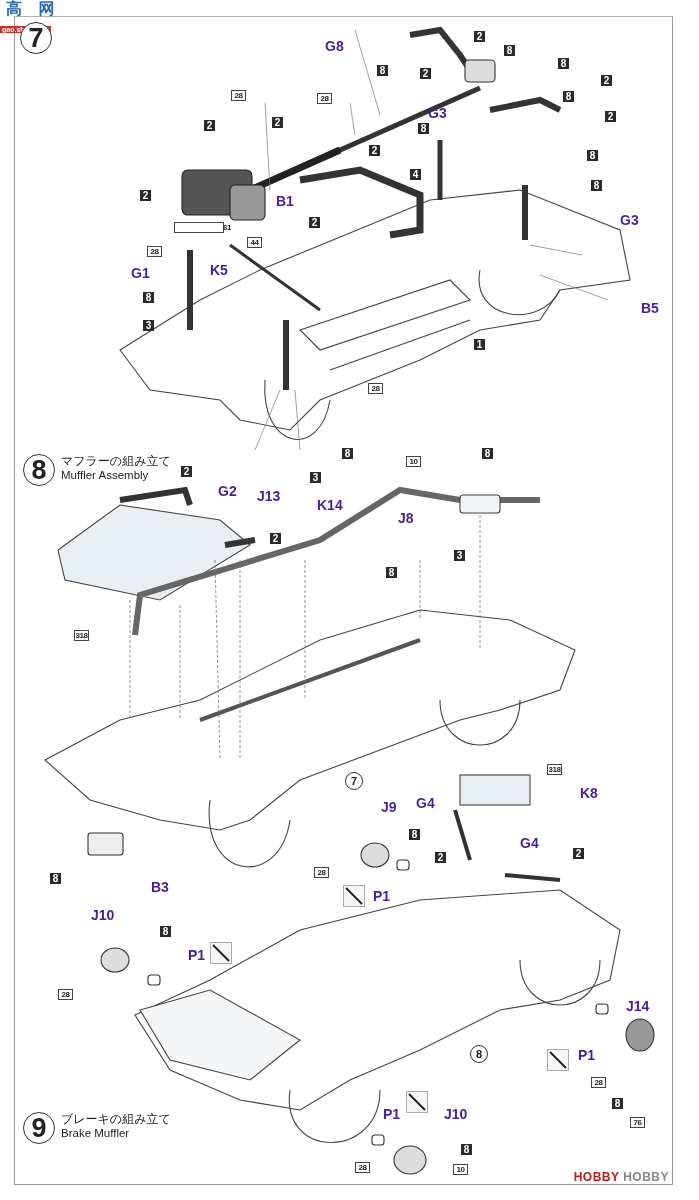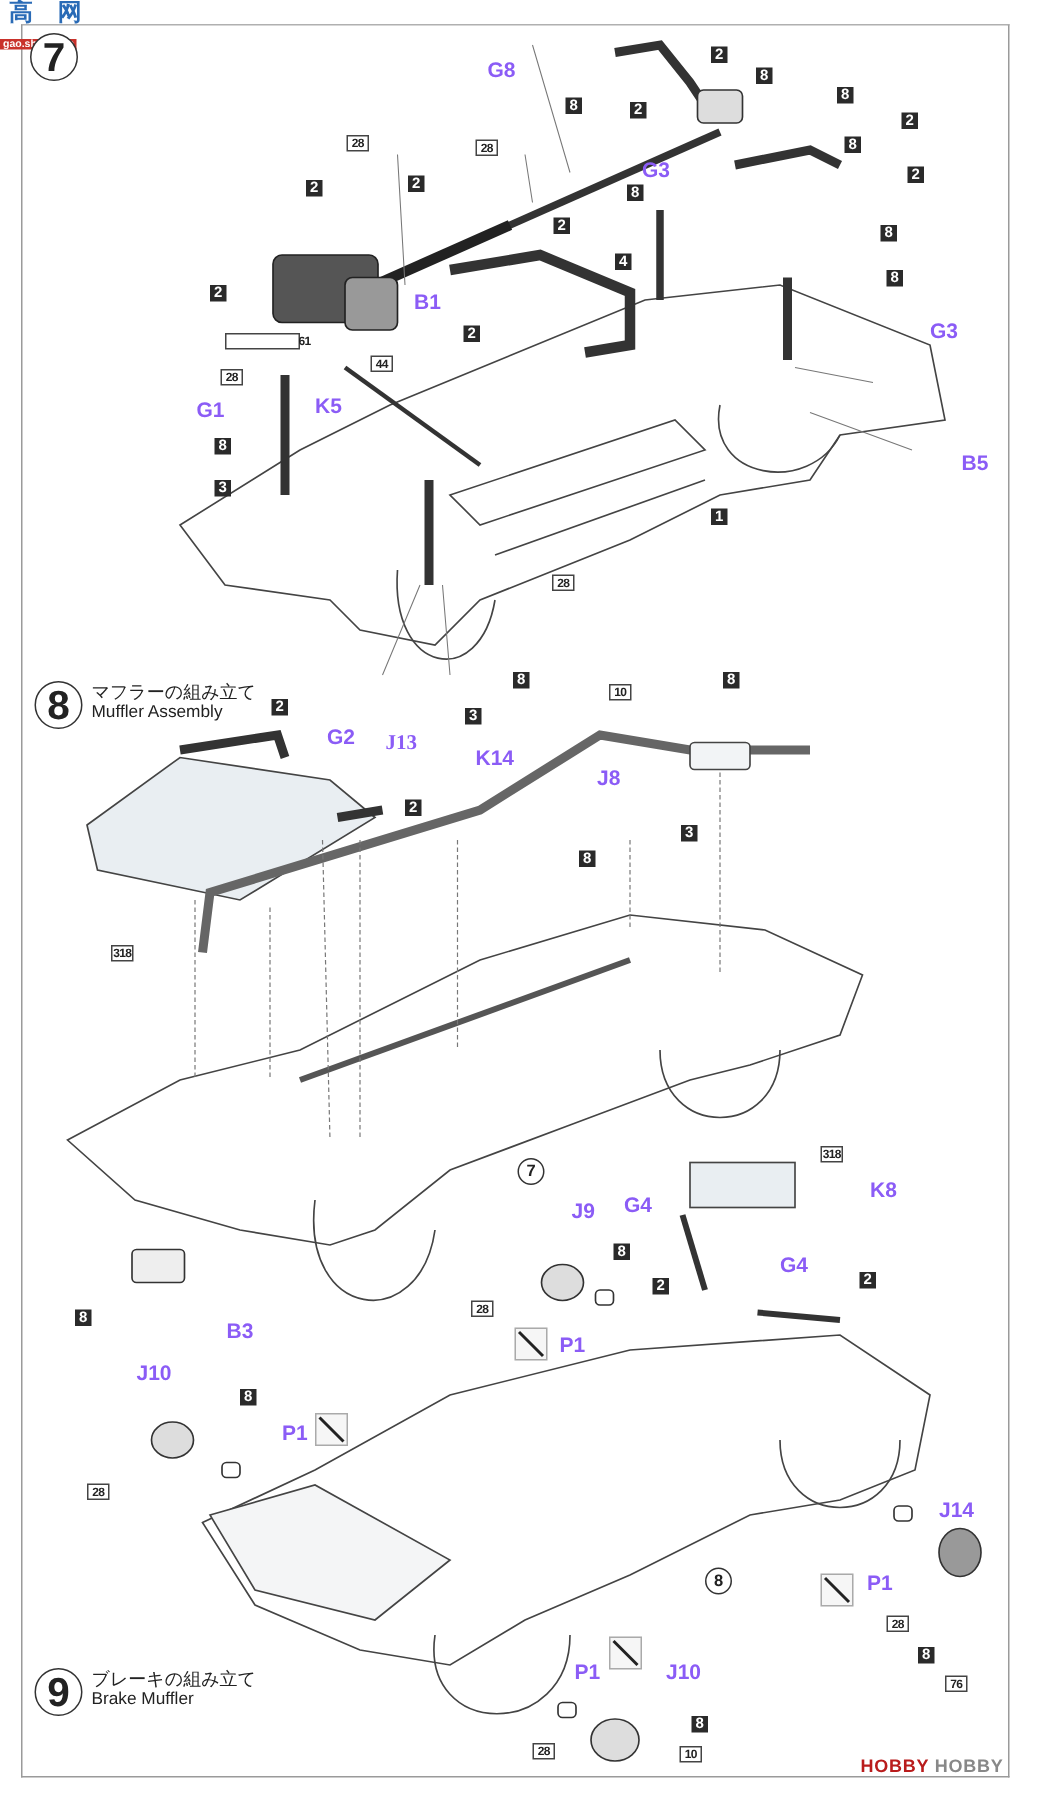--- a/index.html
+++ b/index.html
@@ -7,21 +7,21 @@
          font-family:"Liberation Sans", "DejaVu Sans", sans-serif; color:#222; }
   .frame { position:absolute; left:14px; top:16px; width:657px; height:1167px;
            border:1px solid #9a9a9a; border-top:1px solid #b0b0b0; }
   .step-head { position:absolute; display:flex; align-items:flex-start; }
   .step-num { width:30px; height:30px; border:1.6px solid #333; border-radius:50%;
               background:#fff; display:flex; align-items:center; justify-content:center;
               font-weight:bold; font-size:27px; font-family:"Liberation Sans", sans-serif; color:#222; line-height:1; }
   .step-text { margin-left:6px; }
   .jp { font-size:12px; line-height:14px; color:#222; }
   .en { font-size:11.5px; line-height:14px; color:#222; }
-  .lbl { position:absolute; font-size:14px; font-weight:bold; color:#8b5cf6; font-family:"Liberation Sans", sans-serif; }
+  .lbl { position:absolute; font-size:14px; font-weight:bold; color:#4c1d95; font-family:"Liberation Sans", sans-serif; }
   .box { position:absolute; background:#2a2a2a; color:#fff; font-size:10px; font-weight:bold;
          width:11px; height:11px; line-height:11px; text-align:center; }
   .box.w { width:15px; letter-spacing:-0.5px; font-size:9px; }
   .box.o { background:#fff; color:#222; border:1px solid #444; box-sizing:border-box; font-size:8px; line-height:9px; }
   .circnum { position:absolute; width:16px; height:16px; border:1.3px solid #333; border-radius:50%;
              font-size:11px; font-weight:bold; text-align:center; line-height:16px; background:#fff; }
   .nopaint { position:absolute; width:20px; height:20px; border:1px solid #aaa; background:#f6f6f6; }
   svg.draw { position:absolute; left:0; top:0; }
   .logo { position:absolute; left:0; top:0; width:80px; height:42px; }
   .logo-top { font-size:16px; font-weight:bold; color:#2a6bb6; letter-spacing:6px; margin-left:6px; line-height:18px; }
@@ -151,32 +151,32 @@
 <div class="box o w" style="left:231px; top:90px;">28</div>
 <div class="box o w" style="left:317px; top:93px;">28</div>
 <div class="box" style="left:418px; top:123px;">8</div>
 <div class="box" style="left:272px; top:117px;">2</div>
 <div class="box" style="left:369px; top:145px;">2</div>
 <div class="box" style="left:587px; top:150px;">8</div>
 <div class="box" style="left:410px; top:169px;">4</div>
 <div class="box" style="left:591px; top:180px;">8</div>
 
 <div class="box" style="left:140px; top:190px;">2</div>
-<div class="box o w" style="left:150px; top:222px;padding-left:48px;">61</div>
+<div class="box o w" style="left:174px; top:222px;padding-left:48px;">61</div>
 <div class="box o w" style="left:247px; top:237px;">44</div>
 <div class="box" style="left:309px; top:217px;">2</div>
 <div class="box o w" style="left:147px; top:246px;">28</div>
 <div class="box" style="left:143px; top:292px;">8</div>
 <div class="box" style="left:143px; top:320px;">3</div>
 <div class="box" style="left:474px; top:339px;">1</div>
 <div class="box o w" style="left:368px; top:383px;">28</div>
 <div class="box" style="left:342px; top:448px;">8</div>
 <div class="box" style="left:310px; top:472px;">3</div>
 
-<div class="lbl" style="left:257px; top:488px;font-family:Liberation Serif, serif;">J13</div>
+<div class="lbl" style="left:257px; top:488px;">J13</div>
 <div class="lbl" style="left:317px; top:497px;">K14</div>
 <div class="lbl" style="left:398px; top:510px;">J8</div>
 <div class="lbl" style="left:151px; top:879px;">B3</div>
 
 <div class="box" style="left:181px; top:466px;">2</div>
 <div class="box" style="left:270px; top:533px;">2</div>
 <div class="box o w" style="left:74px; top:630px;">318</div>
 <div class="box o w" style="left:406px; top:456px;">10</div>
 <div class="box" style="left:482px; top:448px;">8</div>
 <div class="box" style="left:386px; top:567px;">8</div>

